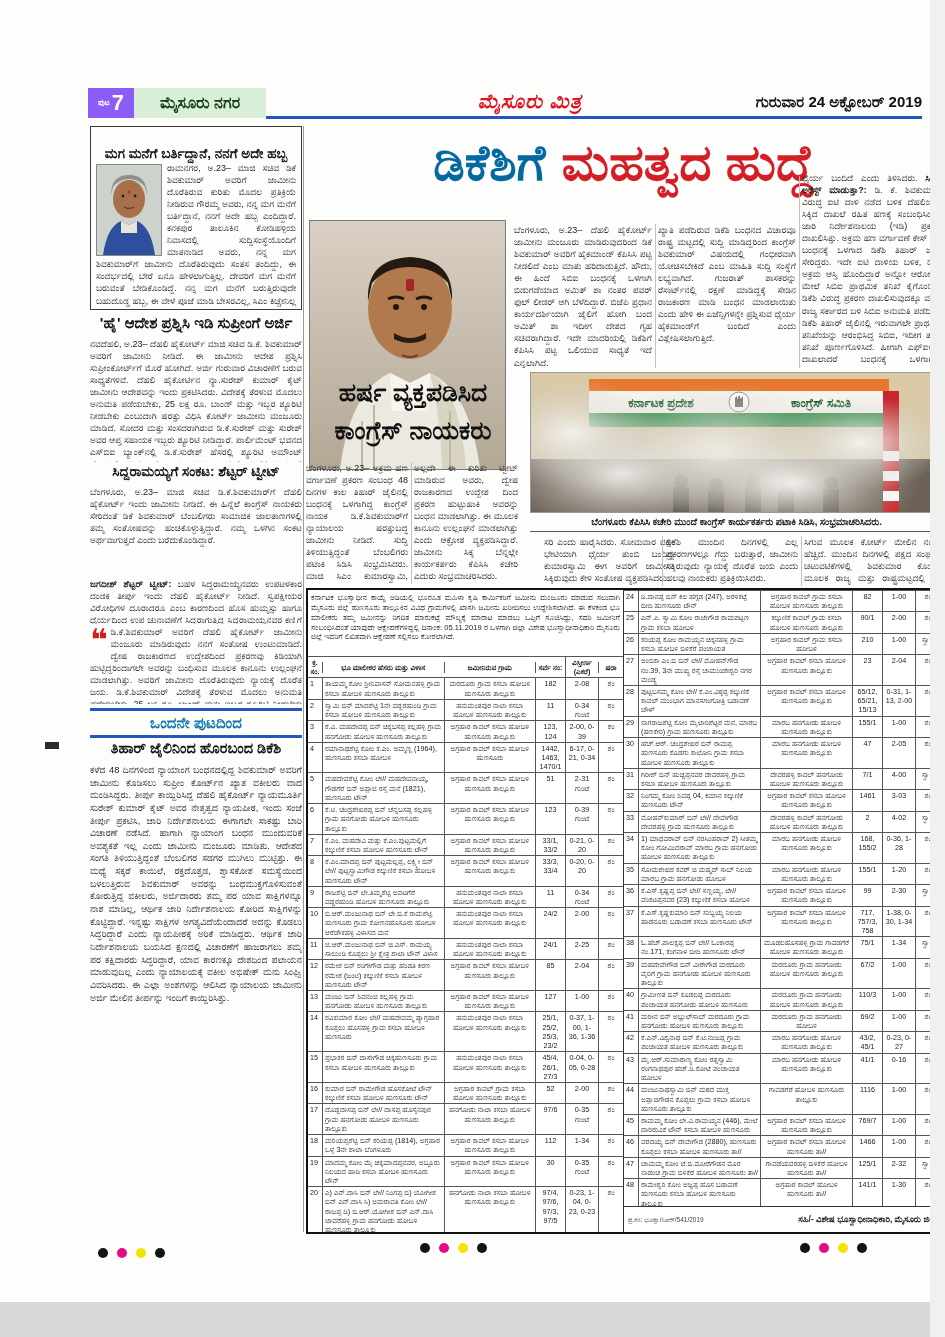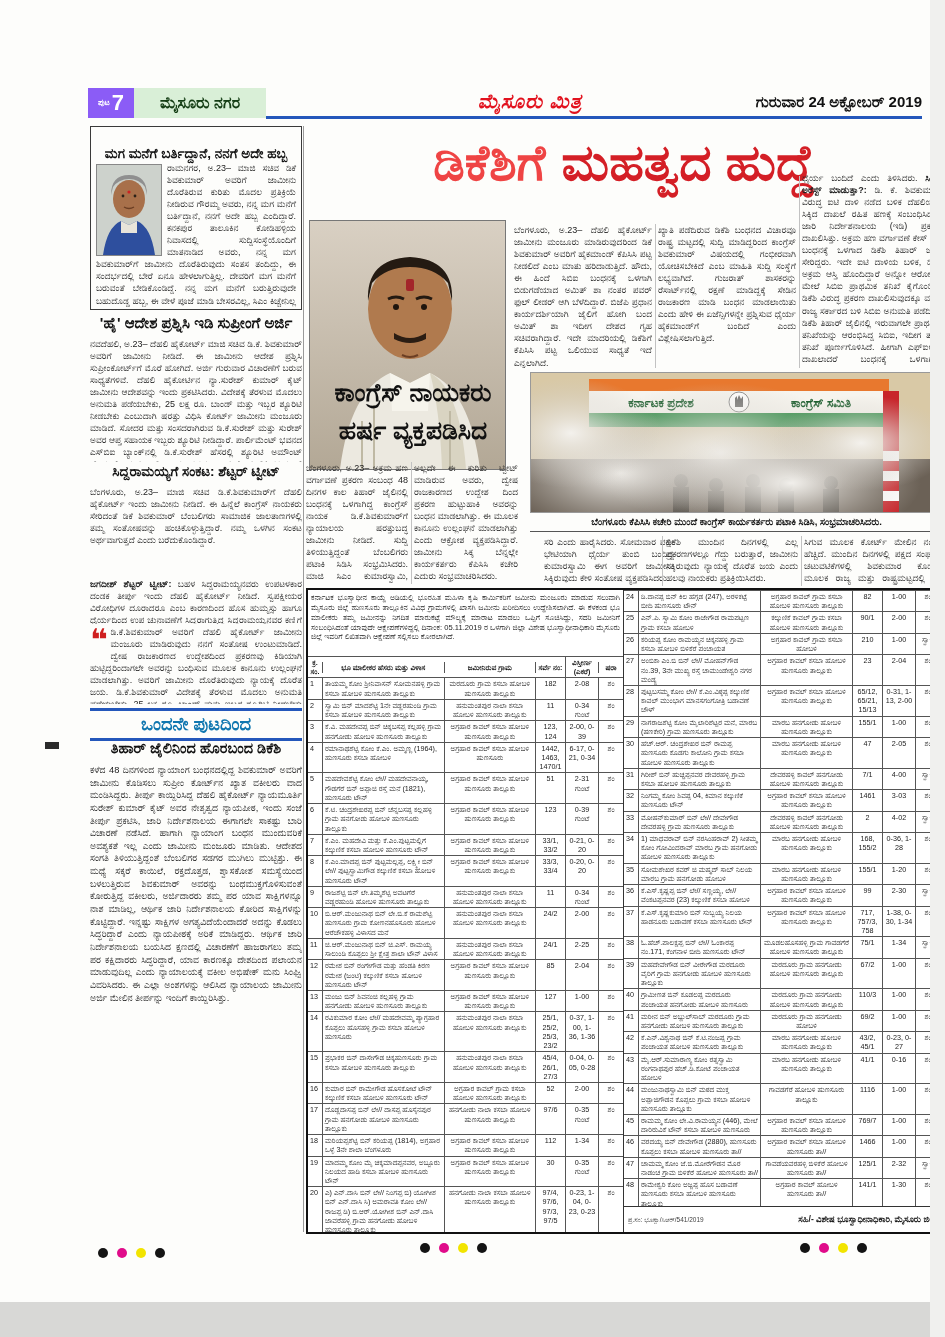--- a/index.html
+++ b/index.html
@@ -31,28 +31,28 @@
   .womanphoto{float:left;width:66px;height:92px;border:1px solid #888;margin:2px 5px 2px 0}
   .headline2{left:90px;top:314px;width:212px;font-size:15px}
   .art2{left:90px;top:338px;width:212px;height:124px;overflow:hidden}
   .headline3{left:90px;top:464px;width:212px;font-size:13.5px}
   .art3{left:90px;top:486px;width:212px;height:90px;overflow:hidden}
   .tweetpara{left:90px;top:578px;width:212px;height:46px;overflow:hidden}
   .lead{font-weight:bold}
   .quote{left:90px;top:626px;width:212px;height:78px;overflow:hidden}
   .qmark{float:left;color:#cf1f1f;font-size:30px;line-height:.9;font-weight:bold;margin-right:3px}
   .banner{left:90px;top:708px;width:212px;border-top:3px solid #2457bb;border-bottom:3px solid #2457bb;
-          text-align:center;font-weight:bold;font-size:18px;color:#1077b0;padding:3px 0}
+          text-align:center;font-weight:bold;font-size:15px;color:#1077b0;padding:3px 0}
   .headline4{left:90px;top:740px;width:212px;font-size:14.5px}
   .art4{left:90px;top:764px;width:212px;height:478px;overflow:hidden;font-size:9.3px}
 
   
   .bigheadline{left:306px;top:126px;width:636px;height:88px;display:flex;align-items:baseline;
                justify-content:center;gap:16px;font-weight:bold;font-size:50px;line-height:1.5}
-  .bh-black{color:#ef4444}.bh-red{color:#d41f26}
+  .bh-black{color:#0369a1}.bh-red{color:#d41f26}
 
   
   .portrait{left:309px;top:220px;width:197px;height:250px;border:1px solid #777}
   .mcol1{left:514px;top:224px;width:138px;height:144px;overflow:hidden}
   .mcol2{left:658px;top:224px;width:138px;height:144px;overflow:hidden}
   .mcol3{left:802px;top:172px;width:140px;height:196px;overflow:hidden}
   .crule{width:1px;background:#c2c2c2}
 
   
   .harsha-h{left:306px;top:374px;width:214px;text-align:center;font-weight:bold;
@@ -194,22 +194,22 @@
   <div class="abs crule" style="left:655px;top:224px;height:144px"></div>
   <div class="abs mcol2 small just">ಖ್ಯಾತಿ ಪಡೆದಿರುವ ಡಿಕೆಶಿ ಬಂಧನದ ವಿಚಾರವೂ ರಾಷ್ಟ್ರ ಮಟ್ಟದಲ್ಲಿ ಸುದ್ದಿ ಮಾಡಿದ್ದರಿಂದ ಕಾಂಗ್ರೆಸ್ ಶಿವಕುಮಾರ್ ವಿಷಯದಲ್ಲಿ ಗಂಭೀರವಾಗಿ ಯೋಚಿಸಬೇಕಿದೆ ಎಂಬ ಮಾಹಿತಿ ಸುದ್ದಿ ಸಂಸ್ಥೆಗೆ ಲಭ್ಯವಾಗಿದೆ. ಗುಜರಾತ್ ಶಾಸಕರನ್ನು ರೆಸಾರ್ಟ್‌ನಲ್ಲಿ ರಕ್ಷಣೆ ಮಾಡಿದ್ದಕ್ಕೆ ಸೇಡಿನ ರಾಜಕಾರಣ ಮಾಡಿ ಬಂಧನ ಮಾಡಲಾಯಿತು ಎಂದು ಹೇಳಿ ಈ ಏಜೆನ್ಸಿಗಳನ್ನೇ ಪ್ರಶ್ನಿಸುವ ಧೈರ್ಯ ಹೈಕಮಾಂಡ್‌ಗೆ ಬಂದಿದೆ ಎಂದು ವಿಶ್ಲೇಷಿಸಲಾಗುತ್ತಿದೆ.</div>
   <div class="abs crule" style="left:799px;top:176px;height:192px"></div>
   <div class="abs mcol3 small just">
     <span>ಧೈರ್ಯ ಬಂದಿದೆ ಎಂದು ತಿಳಿಸಿದರು.</span>
     <span class="lead">ಸಿಬಿಐ ಅರೆಸ್ಟ್ ಮಾಡುತ್ತಾ?:</span>
     <span>ಡಿ. ಕೆ. ಶಿವಕುಮಾರ್ ವಿರುದ್ಧ ಐಟಿ ದಾಳಿ ನಡೆದ ಬಳಿಕ ದೆಹಲಿಯಲ್ಲಿ ಸಿಕ್ಕಿದ ದಾಖಲೆ ರಹಿತ ಹಣಕ್ಕೆ ಸಂಬಂಧಿಸಿದಂತೆ ಜಾರಿ ನಿರ್ದೇಶನಾಲಯ (ಇಡಿ) ಪ್ರಕರಣ ದಾಖಲಿಸಿತ್ತು. ಅಕ್ರಮ ಹಣ ವರ್ಗಾವಣೆ ಕೇಸ್ ಅಡಿ ಬಂಧನಕ್ಕೆ ಒಳಗಾದ ಡಿಕೆಶಿ ತಿಹಾರ್ ಜೈಲು ಸೇರಿದ್ದರು. ಇದೇ ಐಟಿ ದಾಳಿಯ ಬಳಿಕ, ಡಿಕೆಶಿ ಅಕ್ರಮ ಆಸ್ತಿ ಹೊಂದಿದ್ದಾರೆ ಅನ್ನೋ ಆರೋಪದ ಮೇಲೆ ಸಿಬಿಐ ಪ್ರಾಥಮಿಕ ತನಿಖೆ ಕೈಗೊಂಡಿದೆ. ಡಿಕೆಶಿ ವಿರುದ್ಧ ಪ್ರಕರಣ ದಾಖಲಿಸುವುದಕ್ಕೂ ಮುನ್ನ ರಾಜ್ಯ ಸರ್ಕಾರದ ಬಳಿ ಸಿಬಿಐ ಅನುಮತಿ ಪಡೆದಿತ್ತು. ಡಿಕೆಶಿ ತಿಹಾರ್ ಜೈಲಿನಲ್ಲಿ ಇರುವಾಗಲೇ ಪ್ರಾಥಮಿಕ ತನಿಖೆಯನ್ನು ಆರಂಭಿಸಿದ್ದ ಸಿಬಿಐ, ಇದೀಗ ತಾನೇ ತನಿಖೆ ಪೂರ್ಣಗೊಳಿಸಿದೆ. ಹೀಗಾಗಿ ಎಫ್‌ಐಆರ್ ದಾಖಲಾದರೆ ಬಂಧನಕ್ಕೆ ಒಳಗಾಗುವ ಸಾಧ್ಯತೆಯಿದೆ. ಸಿಬಿಐ ತನಿಖೆ ನಡೆಯುತ್ತಿರುವ ಹಿನ್ನೆಲೆಯಲ್ಲಿ ಡಿಕೆ ಶಿವಕುಮಾರ್ ಅವರಿಗೆ ಕಾಂಗ್ರೆಸ್ ಹೈಕಮಾಂಡ್ ಕೆಪಿಸಿಸಿ ಪಟ್ಟ ನೀಡುತ್ತಾ ಇಲ್ಲವೋ ಎನ್ನುವುದು ಮುಂದಿನ ದಿನಗಳಲ್ಲಿ ಗೊತ್ತಾಗಲಿದೆ.</span>
   </div>
 
   <div class="abs harsha-h">
+    <div>ಹರ್ಷ ವ್ಯಕ್ತಪಡಿಸಿದ</div>
     <div>ಕಾಂಗ್ರೆಸ್ ನಾಯಕರು</div>
-    <div>ಹರ್ಷ ವ್ಯಕ್ತಪಡಿಸಿದ</div>
   </div>
   <div class="abs hcol1 small just">ಬೆಂಗಳೂರು, ಅ.23– ಅಕ್ರಮ ಹಣ ವರ್ಗಾವಣೆ ಪ್ರಕರಣ ಸಂಬಂಧ 48 ದಿನಗಳ ಕಾಲ ತಿಹಾರ್ ಜೈಲಿನಲ್ಲಿ ಬಂಧನಕ್ಕೆ ಒಳಗಾಗಿದ್ದ ಕಾಂಗ್ರೆಸ್ ನಾಯಕ ಡಿ.ಕೆ.ಶಿವಕುಮಾರ್‌ಗೆ ನ್ಯಾಯಾಲಯ ಷರತ್ತುಬದ್ಧ ಜಾಮೀನು ನೀಡಿದೆ. ಸುದ್ದಿ ತಿಳಿಯುತ್ತಿದ್ದಂತೆ ಬೆಂಬಲಿಗರು ಪಟಾಕಿ ಸಿಡಿಸಿ ಸಂಭ್ರಮಿಸಿದರು. ಮಾಜಿ ಸಿಎಂ ಕುಮಾರಸ್ವಾಮಿ, ಸಿದ್ದರಾಮಯ್ಯ ಸೇರಿದಂತೆ ಹಲವು ನಾಯಕರು ಹರ್ಷ ವ್ಯಕ್ತಪಡಿಸಿದ್ದಾರೆ.</div>
   <div class="abs crule" style="left:411px;top:462px;height:122px"></div>
   <div class="abs hcol2 small just">ಅಲ್ಲದೇ ಈ ಕುರಿತು ಟ್ವೀಟ್ ಮಾಡಿರುವ ಅವರು, ದ್ವೇಷ ರಾಜಕಾರಣದ ಉದ್ದೇಶ ದಿಂದ ಪ್ರಕರಣ ಹುಟ್ಟುಹಾಕಿ ಅವರನ್ನು ಬಂಧನ ಮಾಡಲಾಗಿತ್ತು. ಈ ಮೂಲಕ ಕಾನೂನು ಉಲ್ಲಂಘನೆ ಮಾಡಲಾಗಿತ್ತು ಎಂದು ಆಕ್ರೋಶ ವ್ಯಕ್ತಪಡಿಸಿದ್ದಾರೆ. ಜಾಮೀನು ಸಿಕ್ಕ ಬೆನ್ನಲ್ಲೇ ಕಾರ್ಯಕರ್ತರು ಕೆಪಿಸಿಸಿ ಕಚೇರಿ ಎದುರು ಸಂಭ್ರಮಾಚರಿಸಿದರು.</div>
 
   <div class="abs smokephoto">
     <svg width="411" height="139" viewBox="0 0 411 139">
       <defs>
         <radialGradient id="sm1" cx="0.5" cy="0.5" r="0.5">
           <stop offset="0" stop-color="#f4f2ee" stop-opacity="0.98"></stop>

